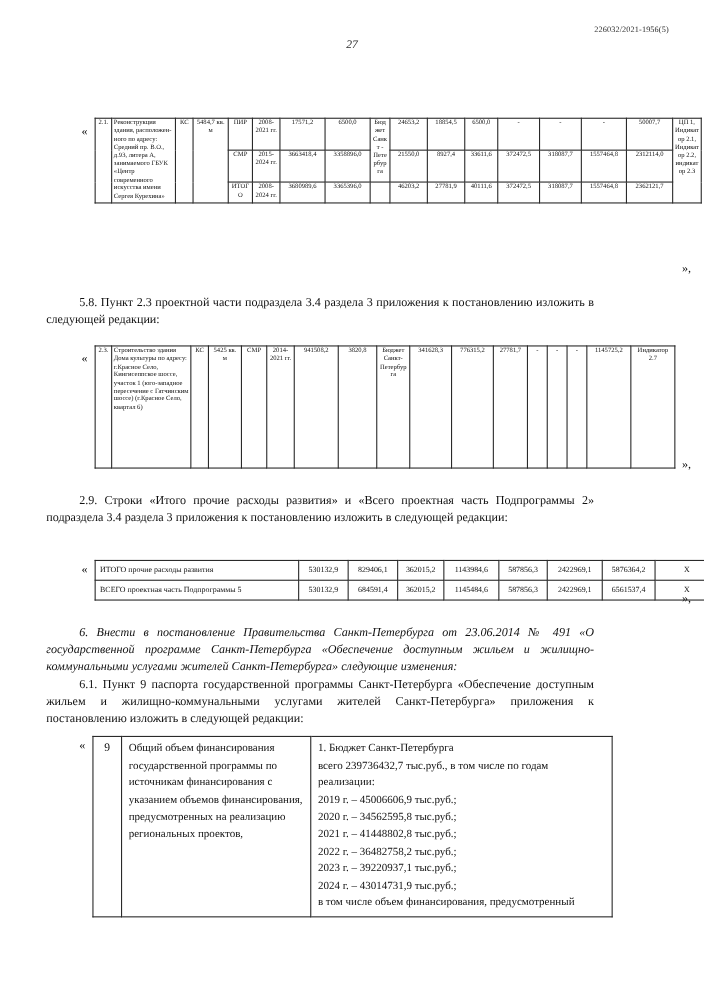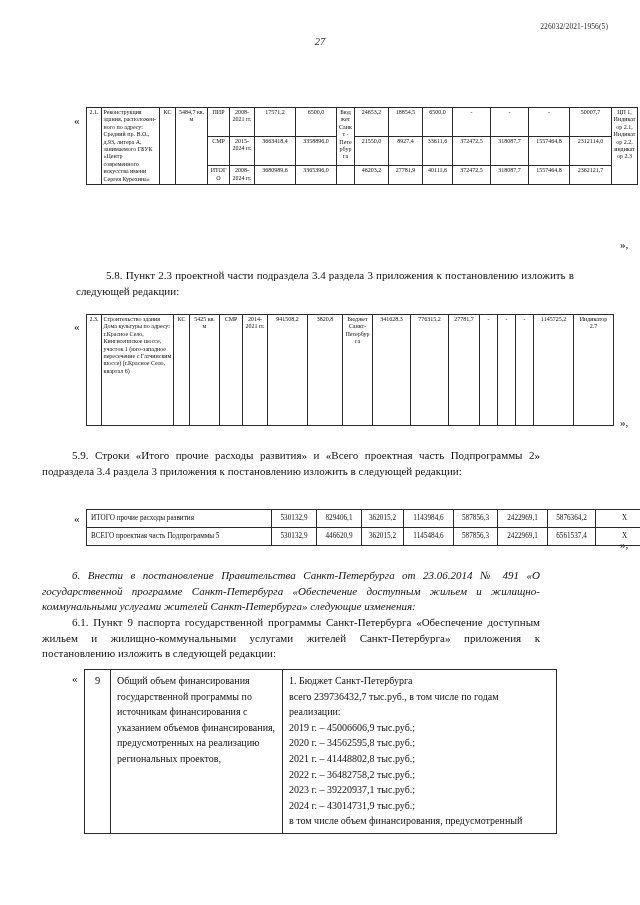--- a/index.html
+++ b/index.html
@@ -175,21 +175,21 @@
           <td class="num">40111,6</td>
           <td class="num">372472,5</td>
           <td class="num">318087,7</td>
           <td class="num">1557464,8</td>
           <td class="num">2362121,7</td>
         </tr>
       </tbody>
     </table>
   </div>
 
-  <div class="para" style="left:42px; top:268px; width:498px;margin-left:34px;">
+  <div class="para" style="left:42px; top:268px; width:498px;">
     <span class="indent"></span><span>5.8. Пункт 2.3 проектной части подраздела 3.4 раздела 3 приложения к постановлению изложить в следующей редакции:</span>
   </div>
 
   <div class="quote-l" style="left:74px; top:320px;">«</div>
   <div class="quote-r" style="left:620px; top:416px;">»,</div>
   <div class="tbl-wrap" style="left:86px; top:314px;">
     <table class="doc" style="width:527px;">
       <colgroup>
         <col style="width:15px">
           <col style="width:72px">
@@ -227,21 +227,21 @@
           <td class="num">-</td>
           <td class="num">-</td>
           <td class="num">1145725,2</td>
           <td class="ctr">Индикатор 2.7</td>
         </tr>
       </tbody>
     </table>
   </div>
 
   <div class="para" style="left:42px; top:448px; width:498px; text-align:justify;">
-    <span class="indent"></span><span>5.9. Строки «Итого прочие расходы развития» и «Всего проектная часть Подпрограммы 2» подраздела 3.4 раздела 3 приложения к постановлению изложить в следующей редакции:</span>
+    <span class="indent"></span><span>2.9. Строки «Итого прочие расходы развития» и «Всего проектная часть Подпрограммы 2» подраздела 3.4 раздела 3 приложения к постановлению изложить в следующей редакции:</span>
   </div>
 
   <div class="quote-l" style="left:74px; top:512px;">«</div>
   <div class="quote-r" style="left:620px; top:538px;">»,</div>
   <div class="tbl-wrap" style="left:86px; top:509px;">
     <table class="totals" style="width:527px;">
       <colgroup>
         <col style="width:185px">
           <col style="width:45px">
           <col style="width:45px">
@@ -260,21 +260,21 @@
           <td class="val">362015,2</td>
           <td class="val">1143984,6</td>
           <td class="val">587856,3</td>
           <td class="val">2422969,1</td>
           <td class="val">5876364,2</td>
           <td class="val">Х</td>
         </tr>
         <tr>
           <td class="lbl">ВСЕГО проектная часть Подпрограммы 5</td>
           <td class="val">530132,9</td>
-          <td class="val">446620,9</td>
+          <td class="val">684591,4</td>
           <td class="val">362015,2</td>
           <td class="val">1145484,6</td>
           <td class="val">587856,3</td>
           <td class="val">2422969,1</td>
           <td class="val">6561537,4</td>
           <td class="val">Х</td>
         </tr>
       </tbody>
     </table>
   </div>

